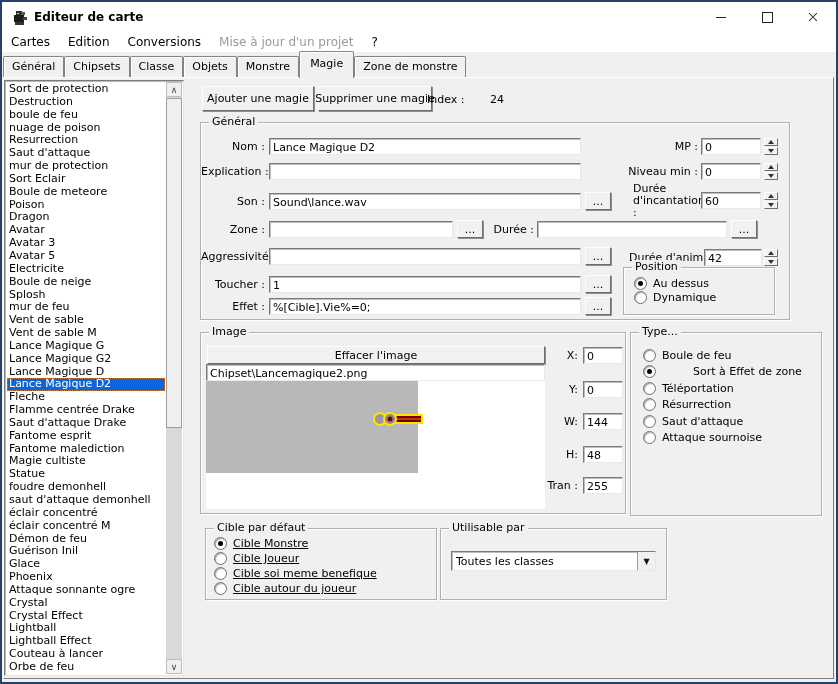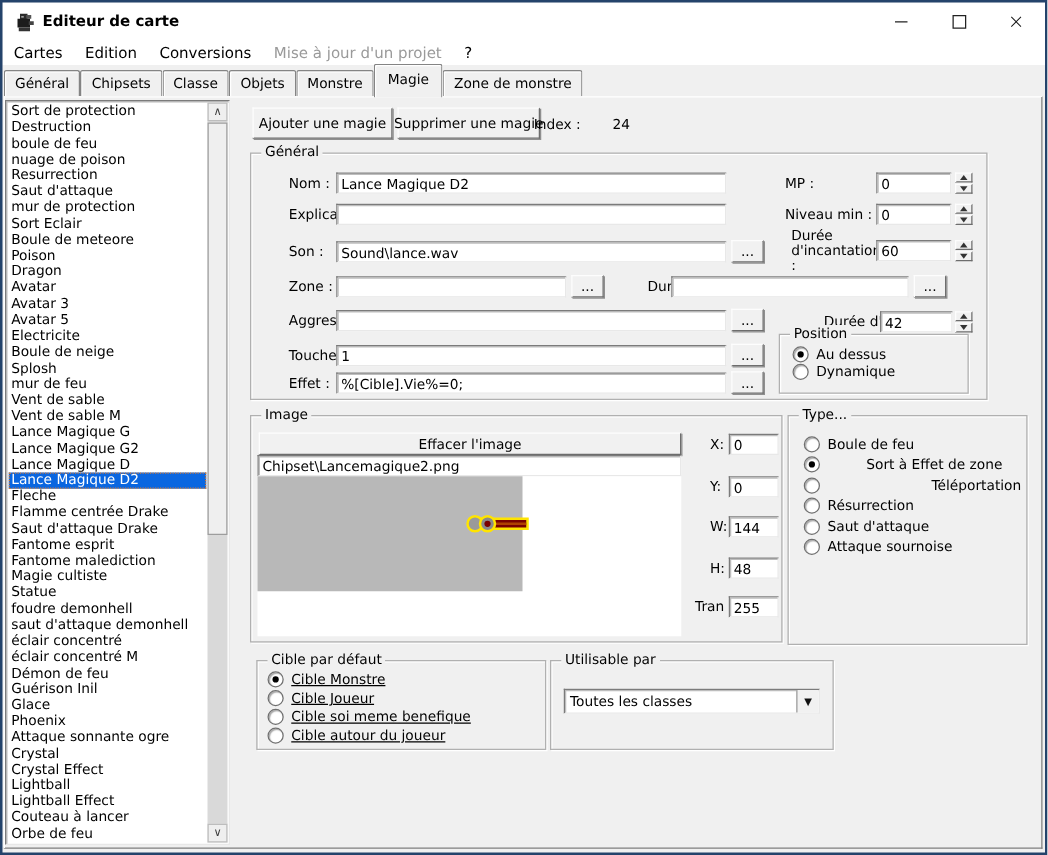--- a/index.html
+++ b/index.html
@@ -37,21 +37,21 @@
   .sb-btn{position:absolute;left:0;width:16px;height:15px;background:#efefef;border:1px solid #bdbdbd;
           display:flex;align-items:center;justify-content:center;font-size:9px;color:#3c3c3c;box-sizing:border-box;}
   .sb-thumb{position:absolute;left:0;width:16px;top:16px;height:330px;background:#efefef;border:1px solid #9d9d9d;box-sizing:border-box;}
   
   .btn{background:#f1f1f1;border:1px solid;border-color:#fdfdfd #6d6d6d #6d6d6d #fdfdfd;box-shadow:1px 1px 0 #8f8f8f;
        display:flex;align-items:center;justify-content:center;white-space:nowrap;box-sizing:border-box;}
   .edit{background:#fff;border:1px solid;border-color:#7b7b7b #e8e8e8 #e8e8e8 #7b7b7b;box-shadow:inset 1px 1px 0 #bdbdbd;
         line-height:15px;padding:1px 0 0 3px;white-space:nowrap;overflow:hidden;box-sizing:border-box;}
   .grp{position:absolute;border:1px solid #b0b0b0;box-shadow:1px 1px 0 #fff,inset 1px 1px 0 #fff;}
   .legend{position:absolute;top:-8px;left:8px;background:#f0f0f0;padding:0 3px;line-height:14px;white-space:nowrap;}
-  .flabel{position:absolute;text-align:left;white-space:nowrap;margin-left:30px;}
+  .flabel{position:absolute;text-align:right;white-space:nowrap;}
   .spin{position:absolute;width:14px;display:flex;flex-direction:column;justify-content:space-between;}
   .spin > div{height:8px;background:#f1f1f1;border:1px solid;border-color:#fdfdfd #6d6d6d #6d6d6d #fdfdfd;
               display:flex;align-items:center;justify-content:center;box-sizing:border-box;}
   .tri-up{width:0;height:0;border-left:3px solid transparent;border-right:3px solid transparent;border-bottom:4px solid #333;}
   .tri-dn{width:0;height:0;border-left:3px solid transparent;border-right:3px solid transparent;border-top:4px solid #333;}
   .radio-col{position:absolute;}
   .rrow{display:flex;align-items:center;gap:6px;}
   .radio{width:11px;height:11px;border-radius:50%;background:#fff;border:1px solid #6f6f6f;box-shadow:inset 1px 1px 1px rgba(0,0,0,.35);
          flex:0 0 auto;position:relative;}
   .rrow.on .radio::after{content:'';position:absolute;left:3px;top:3px;width:5px;height:5px;border-radius:50%;background:#000;}
@@ -305,21 +305,21 @@
   <div class="radio-col" style="left:12px;top:14px;right:4px;">
 
       <div class="rrow" style="height:16.5px;">
       <span class="radio"></span>
       <span>Boule de feu</span>
       </div>
       <div class="rrow on" style="height:16.5px;gap:37px;">
       <span class="radio"></span>
       <span>Sort à Effet de zone</span>
       </div>
-      <div class="rrow" style="height:16.5px;justify-content:space-between;">
+      <div class="rrow" style="height:16.5px;">
       <span class="radio"></span>
       <span>Téléportation</span>
       </div>
       <div class="rrow" style="height:16.5px;">
       <span class="radio"></span>
       <span>Résurrection</span>
       </div>
       <div class="rrow" style="height:16.5px;">
       <span class="radio"></span>
       <span>Saut d'attaque</span>

